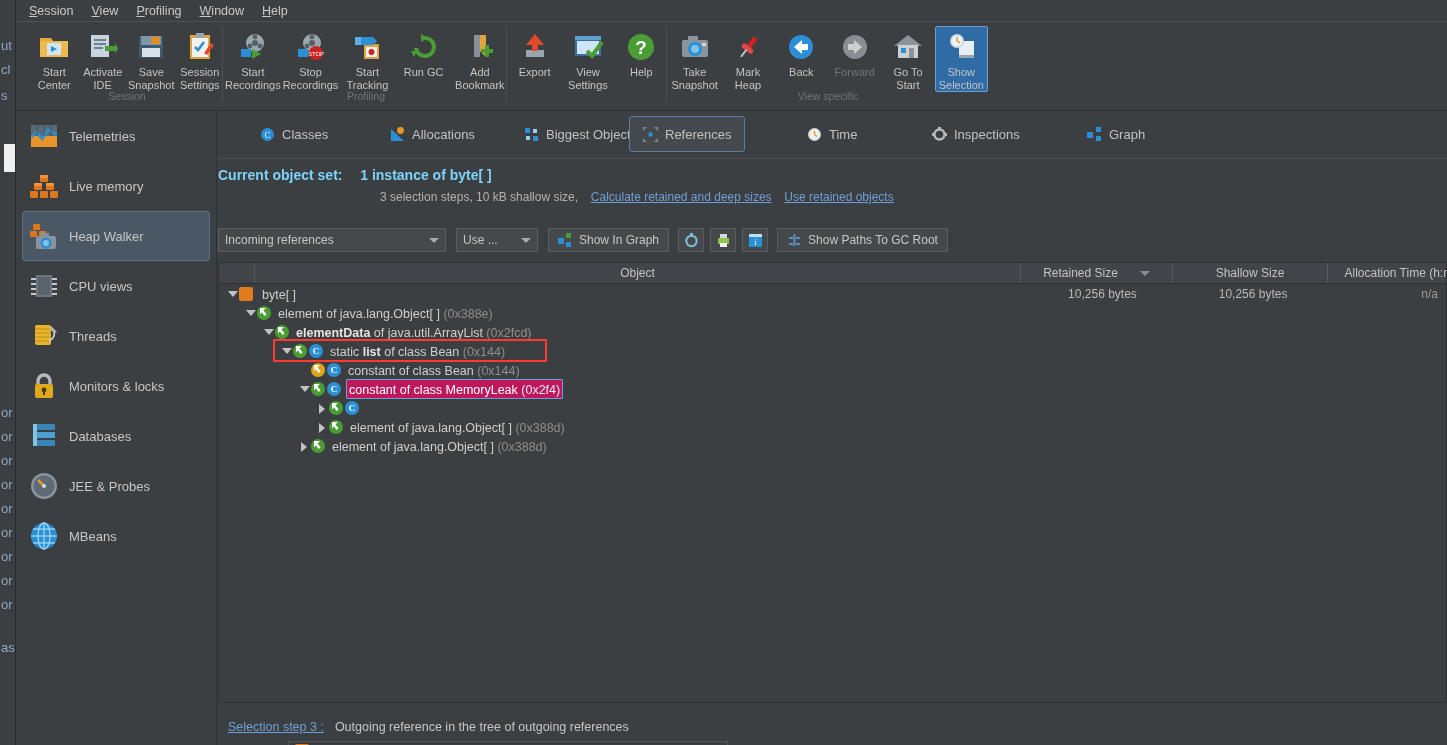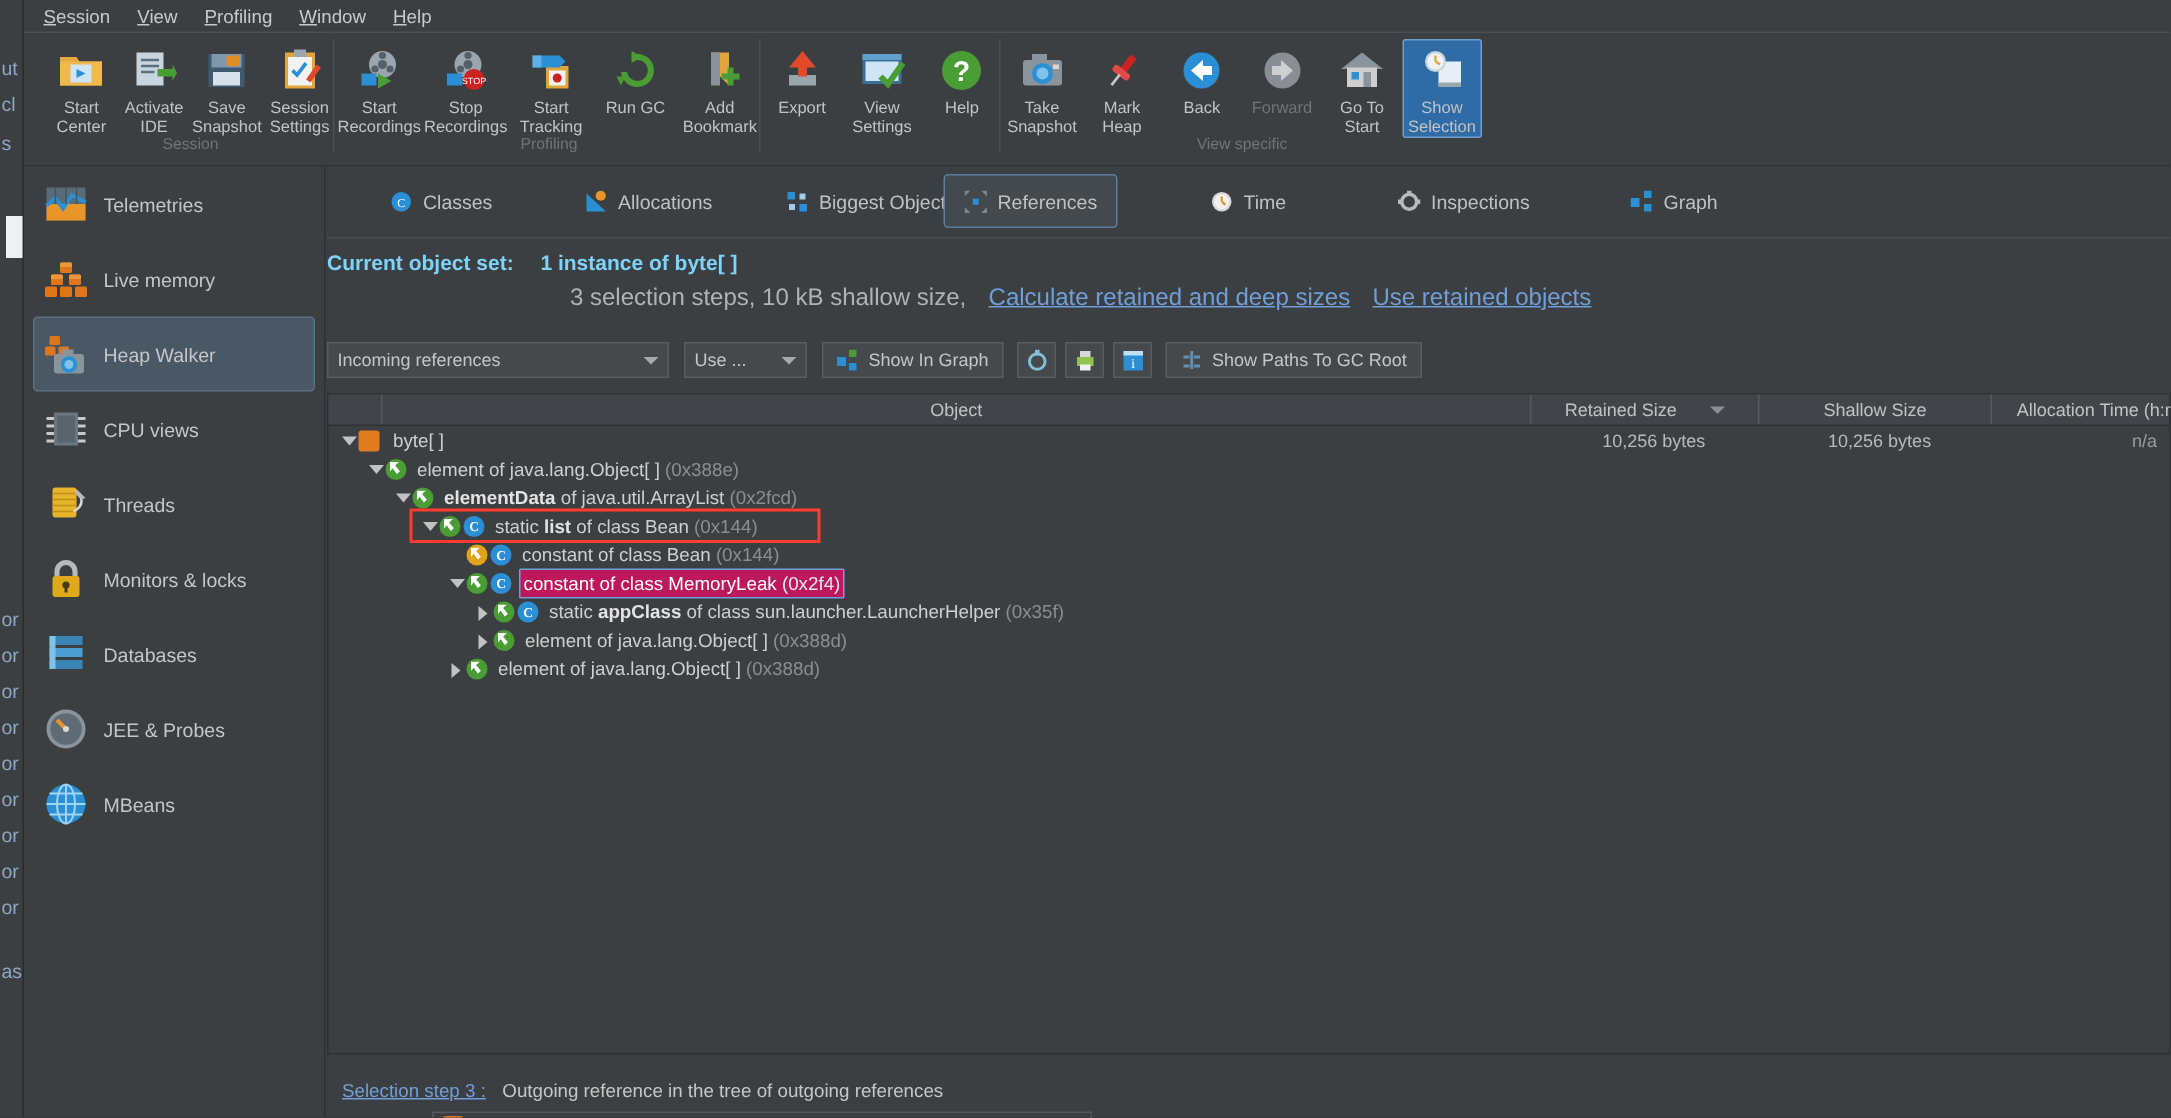--- a/index.html
+++ b/index.html
@@ -54,21 +54,21 @@
   .tabbar { position: relative; height: 48px; border-bottom: 1px solid #4d5052; }
   .tab { position: absolute; top: 5px; height: 36px; display: flex; align-items: center;
      padding: 0 13px; border-radius: 3px; border: 1px solid transparent; cursor: default; }
   .tab.active { background: #44494d; border: 1px solid #5a7ea3; }
   .tab .tico { width: 15px; height: 15px; margin-right: 7px; position: relative; flex: none; }
   .tab .tlbl { font-size: 13px; color: #c1c1c1; white-space: nowrap; }
 
   
   .objset { position: absolute; left: 0; top: 56px; }
   .objset .line1 { font-size: 14px; font-weight: bold; color: #7dd3fc; }
-  .objset .line2 { font-size: 16px; color: #b2b2b2; margin-top: 7px; padding-left: 162px; }
+  .objset .line2 { font-size: 12px; color: #b2b2b2; margin-top: 7px; padding-left: 162px; }
   .lnk { color: #6f9fd8; text-decoration: underline; cursor: pointer; }
 
   
   .controls { position: absolute; left: 0; top: 115px; height: 28px; display: flex; align-items: center; }
   .combo { width: 228px; height: 24px; background: #45494b; border: 1px solid #5a5d5f;
      display: flex; align-items: center; padding: 0 6px; font-size: 12px; color: #c6c6c6;
      justify-content: space-between; cursor: default; }
   .combo2 { width: 82px; }
   .caret { width: 0; height: 0; border-left: 5px solid transparent; border-right: 5px solid transparent;
      border-top: 5px solid #a9a9a9; }
@@ -797,21 +797,20 @@
               <span style="display: flex; align-items: center;">
                 <span class="nodeico ni-green">
                   <svg class="arrowglyph" viewBox="0 0 8 9">
                     <polygon points="0,0 6,0 3.4,2.4 6.6,6.2 4.6,8 1.8,4.2 0,6.4" fill="#ffffff"></polygon>
                   </svg>
                 </span>
                 <span class="nodeico ni-blue">
                   <span class="cglyph">C</span>
                 </span>
               </span>
-              <span><span class="ntext">static <b>appClass</b> of class sun.launcher.LauncherHelper <span class="naddr">(0x35f)</span></span></span>
             </div>
             <div class="cell-num c1"></div>
             <div class="cell-num"></div>
             <div class="cell-num c3"></div>
           </div>
           <div class="trow">
             <div class="cell-obj" style="padding-left: 96px;">
               <span class="twist closed"></span>
               <span style="display: flex; align-items: center;">
                 <span class="nodeico ni-green">

